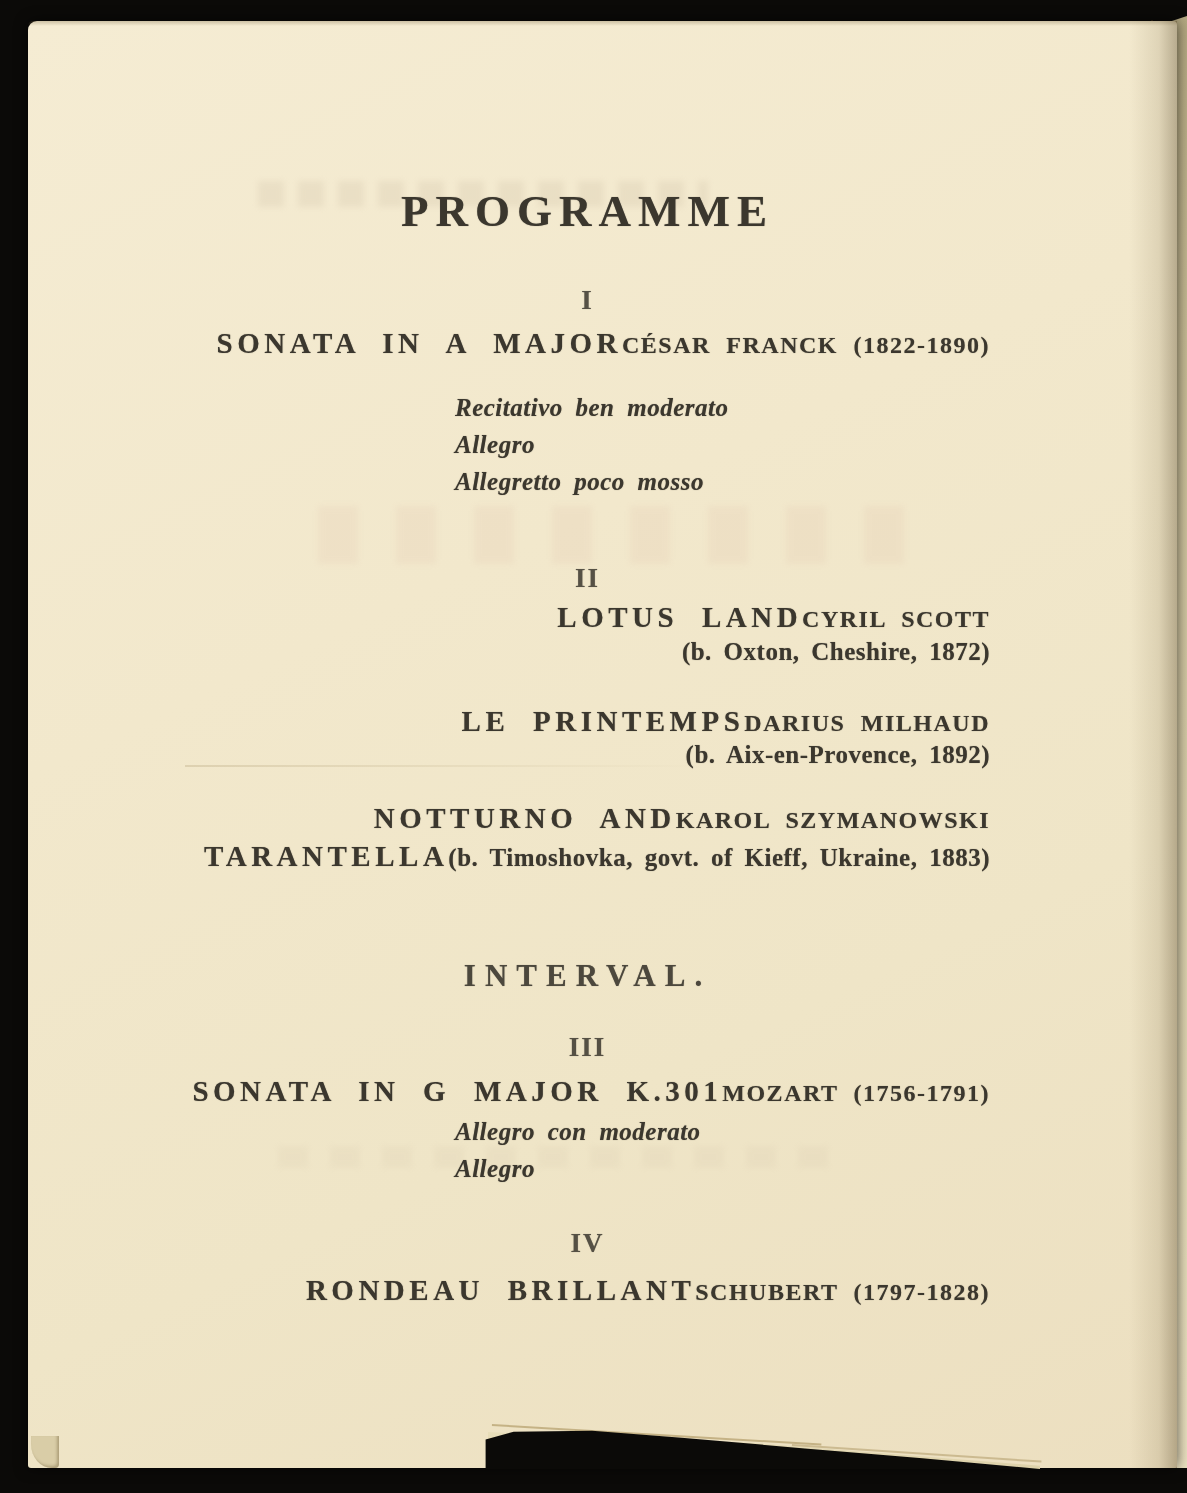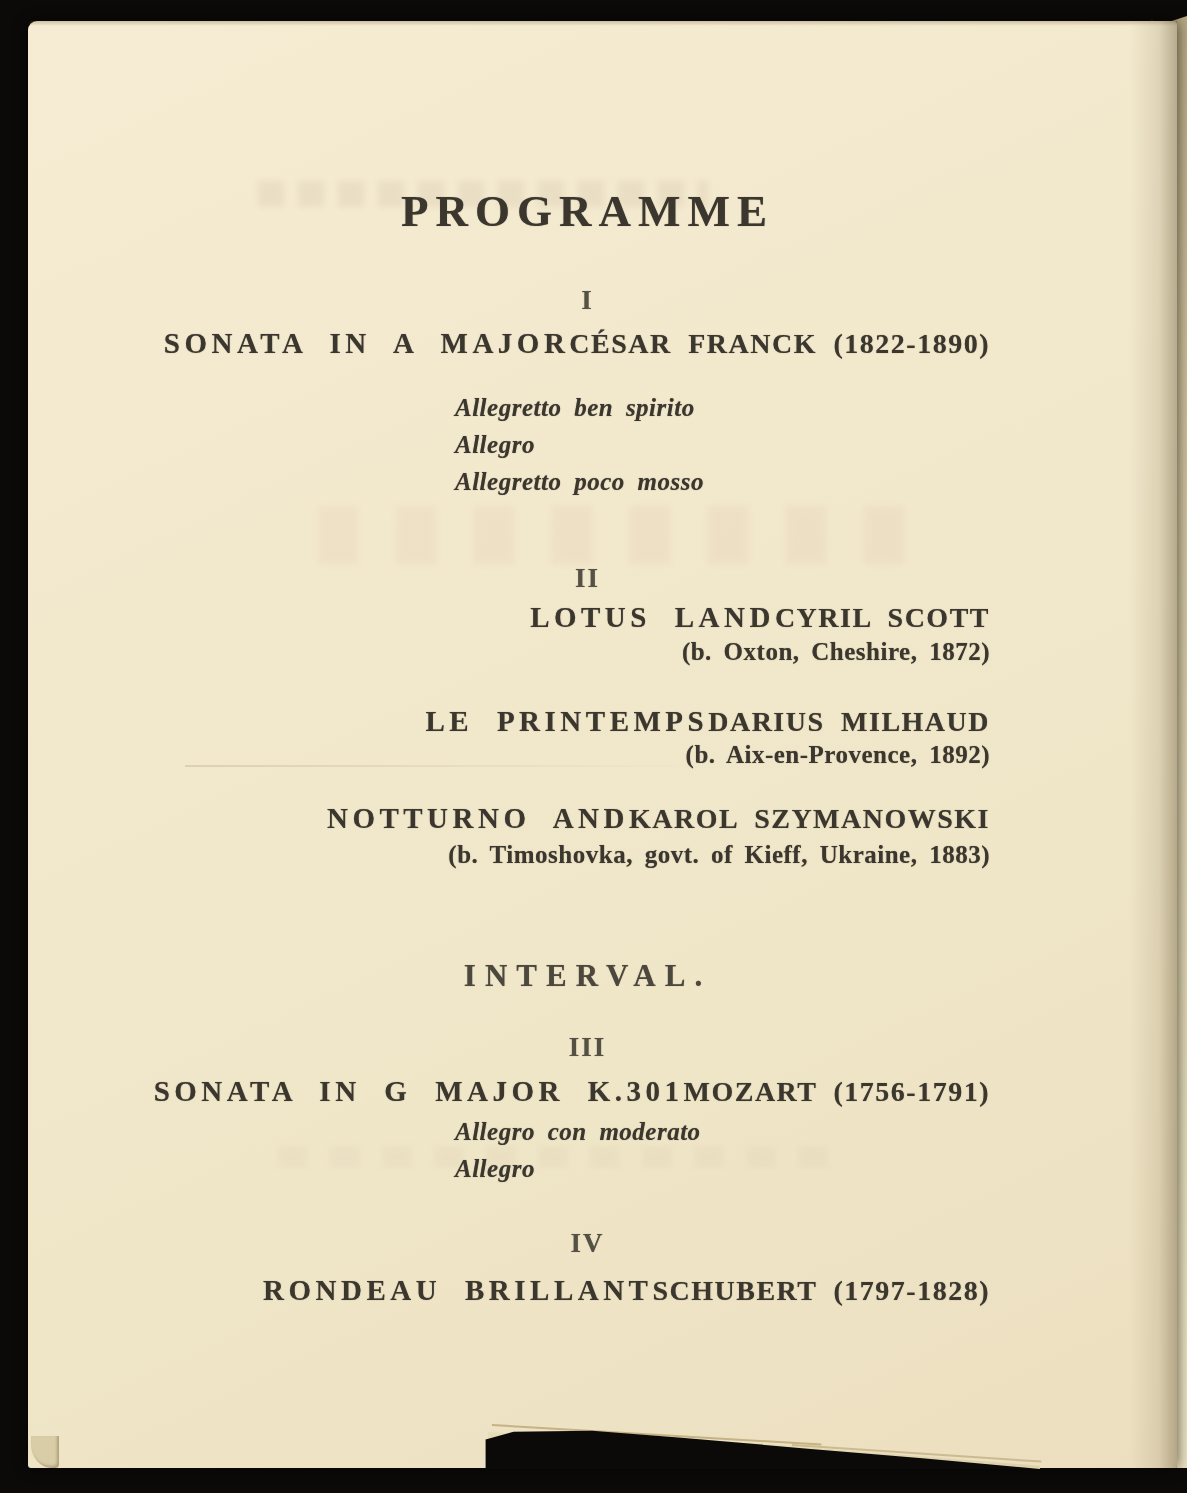--- a/index.html
+++ b/index.html
@@ -54,21 +54,21 @@
   .text-col{position:absolute;left:157px;top:0;width:805px;height:100%;color:#3b372e;}
   .ink{color:#3b372e;text-shadow:0 0 1px rgba(59,55,46,.55);}
   .page-title{position:absolute;left:0;width:100%;text-align:center;
         font-weight:bold;font-size:45px;line-height:1;letter-spacing:7px;}
   .numeral{position:absolute;left:0;width:100%;text-align:center;
         font-size:27px;line-height:1;letter-spacing:2px;font-weight:bold;opacity:.85;}
   .interval{position:absolute;left:0;width:100%;text-align:center;
         font-size:31px;line-height:1;letter-spacing:9px;font-weight:bold;opacity:.9;margin-top:20px;}
   .row{position:absolute;left:0;width:100%;display:flex;justify-content:flex-end;align-items:baseline;}
   .work-title{font-weight:bold;font-size:29px;line-height:1.1;letter-spacing:4.5px;word-spacing:12px;white-space:nowrap;}
-  .composer{font-weight:bold;font-size:28px;line-height:1.1;letter-spacing:1.5px;word-spacing:8px;white-space:nowrap;}
+  .composer{font-weight:bold;font-size:24px;line-height:1.1;letter-spacing:1.5px;word-spacing:8px;white-space:nowrap;}
   .origin-row{position:absolute;left:0;width:100%;text-align:right;}
   .origin{font-weight:bold;font-size:25px;line-height:1.1;letter-spacing:.5px;word-spacing:5px;white-space:nowrap;}
   .movements{position:absolute;left:270px;}
   .movement{font-style:italic;font-weight:bold;font-size:25px;line-height:37px;
         letter-spacing:.5px;word-spacing:6px;white-space:nowrap;}
 </style>
 </head>
 <body>
 
 <div class="scene">
@@ -85,21 +85,21 @@
     <div class="text-col ink">
 
       <div class="page-title" style="top:168px">PROGRAMME</div>
 
       <div class="numeral" style="top:266px">I</div>
       <div class="row" style="top:307px">
         <span class="work-title">SONATA IN A MAJOR</span>
         <span class="composer">CÉSAR FRANCK (1822-1890)</span>
       </div>
       <div class="movements" style="top:368px">
-        <div class="movement">Allegretto ben spirito</div>
+        <div class="movement">Recitativo ben moderato</div>
         <div class="movement">Allegro</div>
         <div class="movement">Allegretto poco mosso</div>
       </div>
 
       <div class="numeral" style="top:544px">II</div>
       <div class="row" style="top:581px">
         <span class="work-title">LOTUS LAND</span>
         <span class="composer">CYRIL SCOTT</span>
       </div>
       <div class="origin-row" style="top:617px">
@@ -112,20 +112,21 @@
       </div>
       <div class="origin-row" style="top:720px">
         <span class="origin">(b. Aix-en-Provence, 1892)</span>
       </div>
 
       <div class="row" style="top:782px">
         <span class="work-title">NOTTURNO AND</span>
         <span class="composer">KAROL SZYMANOWSKI</span>
       </div>
       <div class="row" style="top:820px">
+        <span class="work-title">TARANTELLA</span>
         <span class="origin">(b. Timoshovka, govt. of Kieff, Ukraine, 1883)</span>
       </div>
 
       <div class="interval" style="top:919px">INTERVAL.</div>
 
       <div class="numeral" style="top:1013px">III</div>
       <div class="row" style="top:1055px">
         <span class="work-title">SONATA IN G MAJOR K.301</span>
         <span class="composer">MOZART (1756-1791)</span>
       </div>

